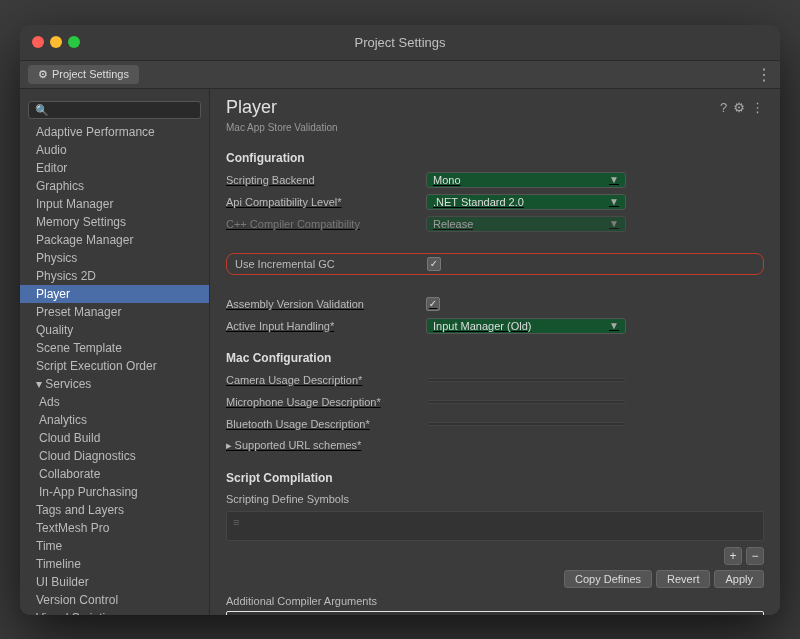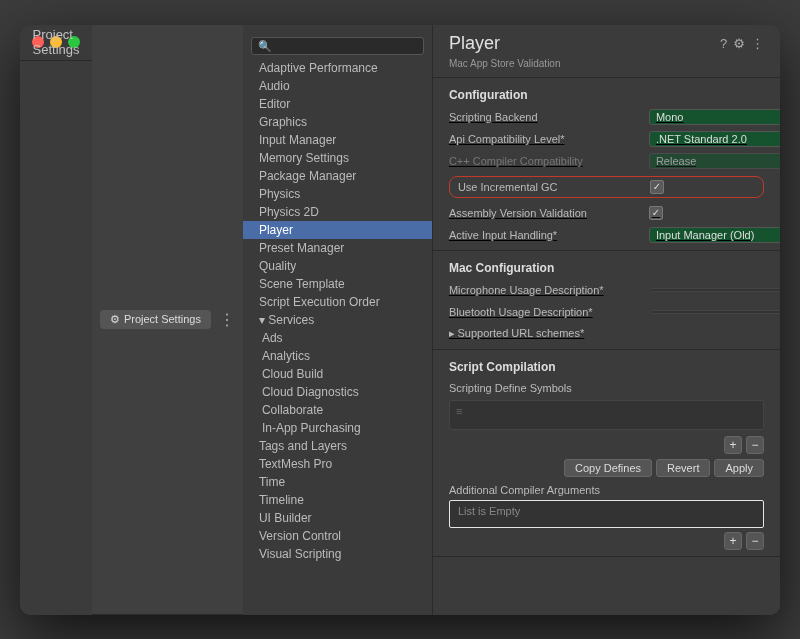--- a/index.html
+++ b/index.html
@@ -14,21 +14,21 @@
       font-size: 12px;
     }
     .window {
       width: 760px;
       height: 590px;
       background: #3b3b3b;
       border-radius: 10px;
       overflow: hidden;
       box-shadow: 0 20px 60px rgba(0,0,0,0.7);
       display: flex;
-      flex-direction: row;
+      flex-direction: column;
     }
     .title-bar {
       background: #3a3a3a;
       height: 36px;
       display: flex;
       align-items: center;
       padding: 0 12px;
       border-bottom: 1px solid #2a2a2a;
       position: relative;
       flex-shrink: 0;
@@ -182,21 +182,21 @@
       border-radius: 2px;
       display: flex;
       align-items: center;
       justify-content: center;
       color: #ddd;
       font-size: 10px;
       cursor: pointer;
     }
     .highlighted-row {
       border: 1px solid #c0392b;
-      margin: 4px 16px;
+      margin: 18px 16px;
       padding: 2px 8px;
       display: flex;
       align-items: center;
       min-height: 22px;
       border-radius: 8px;
     }
     .highlighted-row-label {
       color: #bbb;
       font-size: 11px;
       flex: 0 0 192px;
@@ -383,20 +383,26 @@
         <div class="dropdown-field">
           <span>Input Manager (Old)</span>
           <span class="arrow">▼</span>
         </div>
       </div>
 
       <div class="divider"></div>
 
       <div class="section-label">Mac Configuration</div>
 
+      <div class="settings-row">
+        <div class="settings-row-label">Camera Usage Description*</div>
+        <div class="dropdown-field" style="background:#333; border-color:#444;">
+          <span></span>
+        </div>
+      </div>
 
       <div class="settings-row">
         <div class="settings-row-label">Microphone Usage Description*</div>
         <div class="dropdown-field" style="background:#333; border-color:#444;">
           <span></span>
         </div>
       </div>
 
       <div class="settings-row">
         <div class="settings-row-label">Bluetooth Usage Description*</div>

